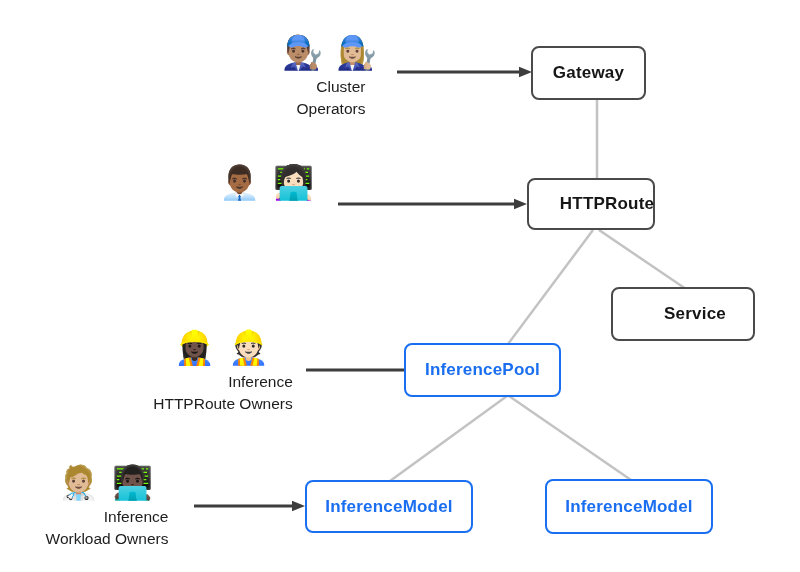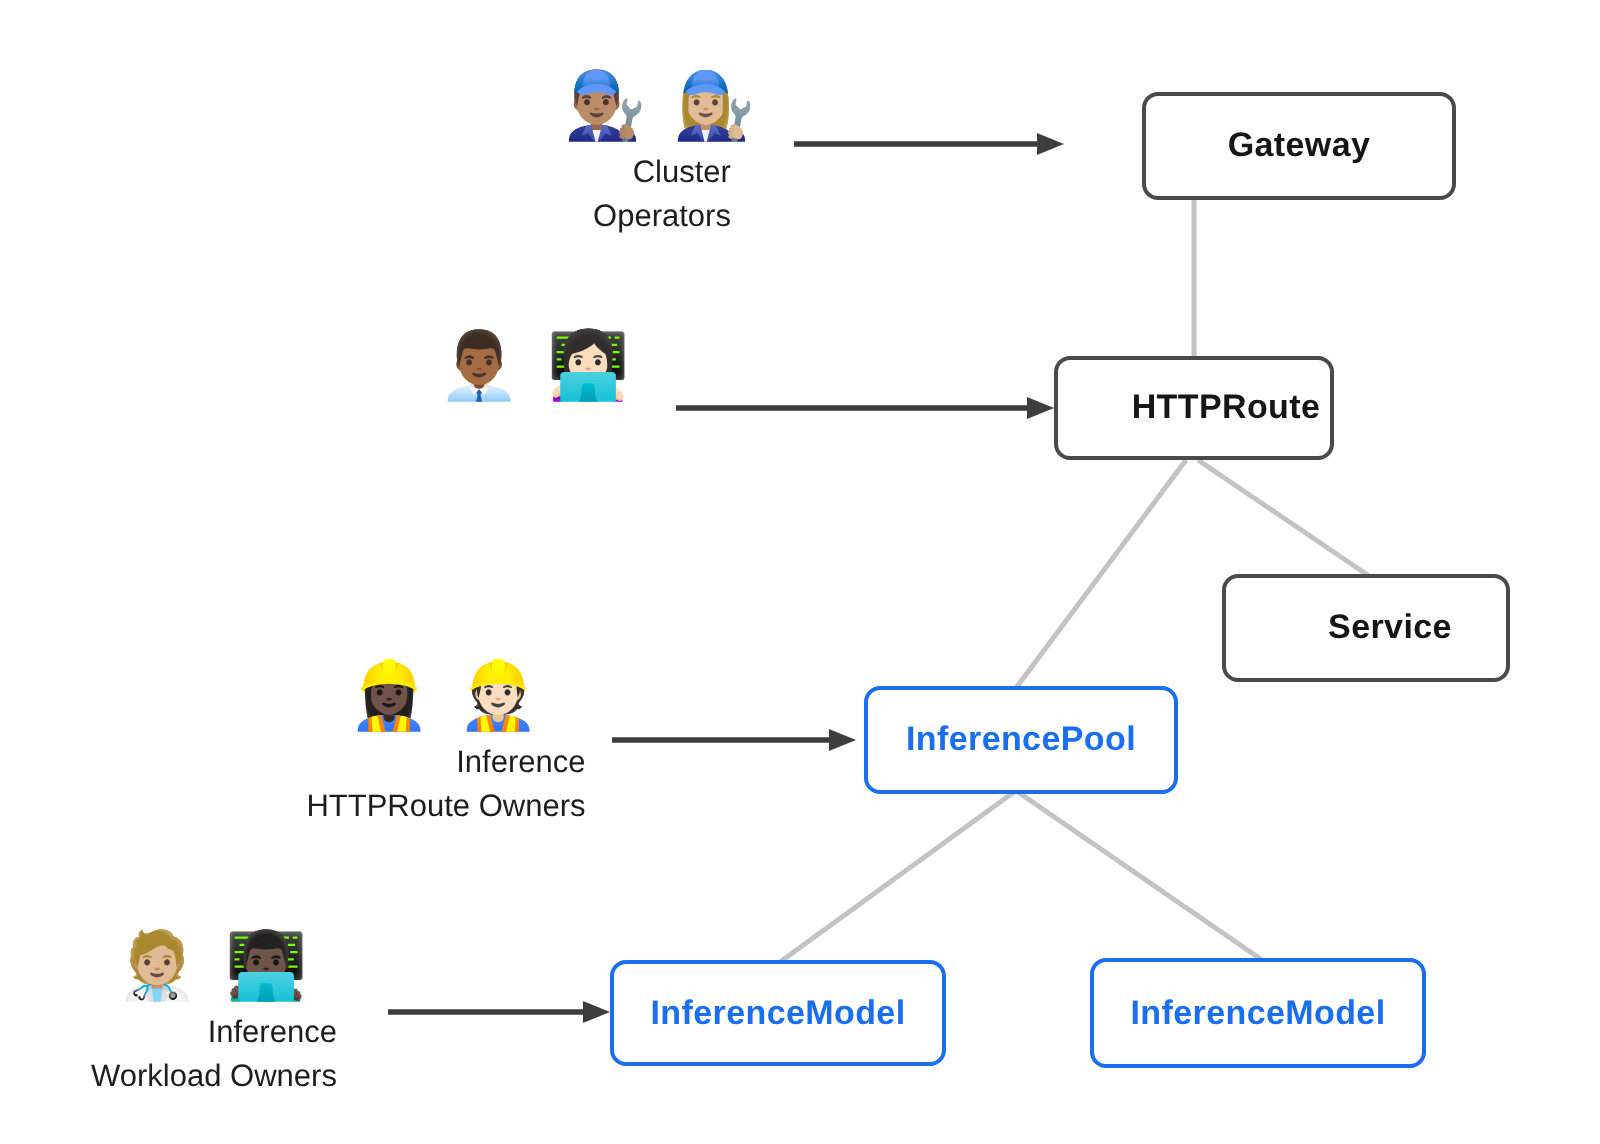--- a/index.html
+++ b/index.html
@@ -33,24 +33,24 @@
     font-size: 17px;
     font-weight: 700;
     letter-spacing: 0.2px;
     color: #161616;
     box-sizing: border-box;
   }
   .node.extension {
     border-color: #1a6ef0;
     color: #1a6ef0;
   }
-  #node-gateway            { left: 531px; top: 46px;  width: 157px; height: 54px; margin-left: 40px; }
-  #node-httproute          { left: 527px; top: 178px; width: 140px; height: 52px; padding-left: 32px; }
+  #node-gateway            { left: 531px; top: 46px;  width: 115px; height: 54px; }
+  #node-httproute          { left: 527px; top: 178px; width: 128px; height: 52px; padding-left: 32px; }
   #node-service            { left: 611px; top: 287px; width: 144px; height: 54px; padding-left: 24px; }
-  #node-inferencepool      { left: 432px; top: 343px; width: 157px; height: 54px; }
+  #node-inferencepool      { left: 404px; top: 343px; width: 157px; height: 54px; }
   #node-inferencemodel-l   { left: 305px; top: 480px; width: 168px; height: 53px; }
   #node-inferencemodel-r   { left: 545px; top: 479px; width: 168px; height: 55px; }
 
   .persona {
     position: absolute;
     z-index: 2;
     width: 200px;
     display: flex;
     flex-direction: column;
     align-items: center;

